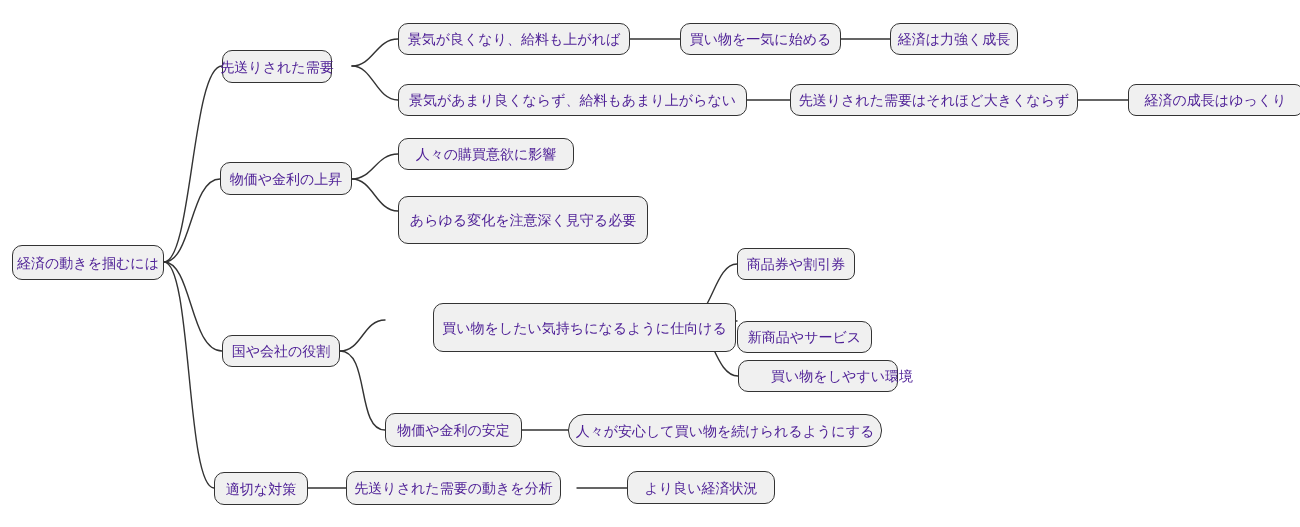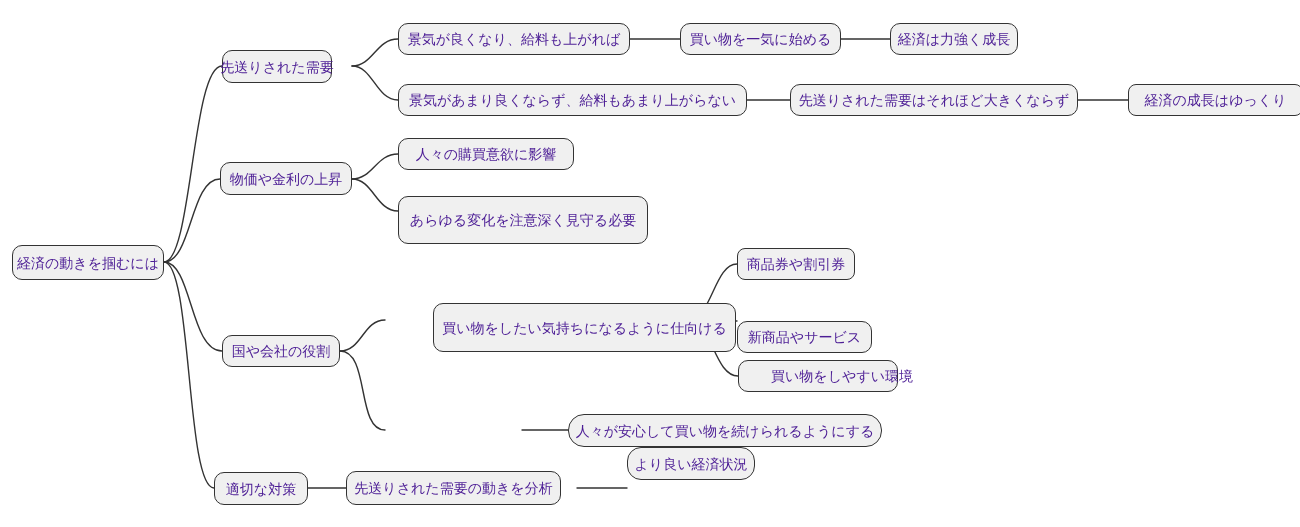--- a/index.html
+++ b/index.html
@@ -58,19 +58,20 @@
 
   <div class="node" style="left:220px;top:162px;width:132px;height:33px;">物価や金利の上昇</div>
   <div class="node" style="left:398px;top:138px;width:176px;height:32px;">人々の購買意欲に影響</div>
   <div class="node" style="left:398px;top:196px;width:250px;height:48px;">あらゆる変化を注意深く見守る必要</div>
 
   <div class="node" style="left:222px;top:335px;width:118px;height:32px;">国や会社の役割</div>
   <div class="node" style="left:385px;top:303px;width:303px;height:49px;margin-left:48px;">買い物をしたい気持ちになるように仕向ける</div>
   <div class="node" style="left:737px;top:248px;width:118px;height:32px;border-radius:8px;">商品券や割引券</div>
   <div class="node" style="left:737px;top:305px;width:135px;height:32px;margin-top:16px;">新商品やサービス</div>
   <div class="node" style="left:738px;top:360px;width:160px;height:32px;padding-left:48px;">買い物をしやすい環境</div>
+  <div class="node" style="left:385px;top:413px;width:137px;height:34px;">物価や金利の安定</div>
   <div class="node" style="left:568px;top:414px;width:314px;height:33px;border-radius:16px;">人々が安心して買い物を続けられるようにする</div>
 
   <div class="node" style="left:214px;top:472px;width:94px;height:33px;">適切な対策</div>
   <div class="node" style="left:346px;top:471px;width:215px;height:34px;">先送りされた需要の動きを分析</div>
-  <div class="node" style="left:627px;top:447px;width:128px;height:33px;border-radius:14px;">より良い経済状況</div>
+  <div class="node" style="left:627px;top:471px;width:148px;height:33px;">より良い経済状況</div>
 
 </div>
 
 </body></html>

